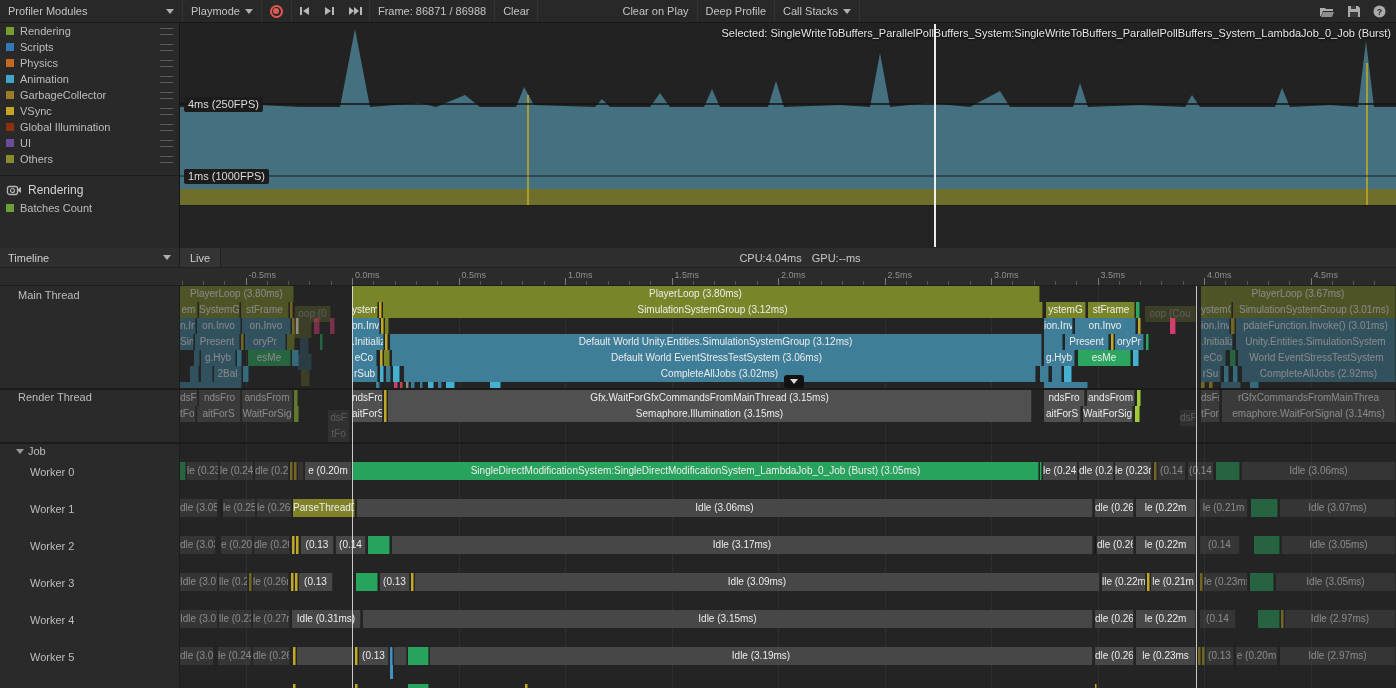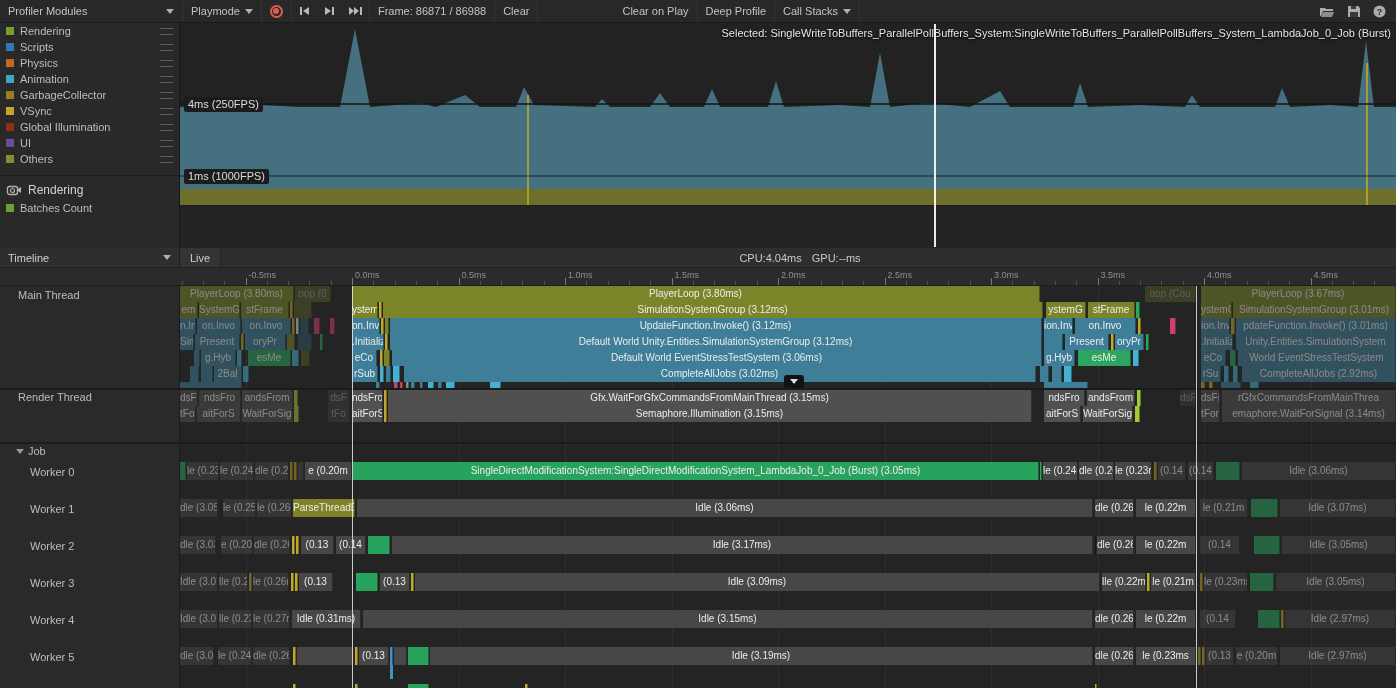--- a/index.html
+++ b/index.html
@@ -41,21 +41,21 @@
   
   .lcol{position:absolute;left:0;top:286px;width:180px;height:402px;background:#2a2a2a;border-right:1px solid #1c1c1c;box-sizing:border-box;}
   .thread-label{position:absolute;color:#bdbdbd;font-size:11px;white-space:nowrap;}
   .tri{display:inline-block;width:0;height:0;border-left:4px solid transparent;border-right:4px solid transparent;border-top:5px solid #999;margin-right:4px;vertical-align:1px;}
   .body{position:absolute;left:180px;top:286px;width:1216px;height:402px;background:#242424;overflow:hidden;}
   .grid{position:absolute;top:0;width:1px;height:402px;background:rgba(255,255,255,0.05);}
   .frame-line{position:absolute;top:0;width:1px;height:402px;background:rgba(240,240,240,0.8);z-index:20;}
   .seg{position:absolute;box-sizing:border-box;border-right:1px solid rgba(0,0,0,0.38);overflow:hidden;
     color:#ececec;font-size:10px;text-align:center;white-space:nowrap;z-index:5;}
   .seg.d1{opacity:.5;}
-  .seg.d2{opacity:.28;}
+  .seg.d2{opacity:.28;margin-top:20px;}
   .sec-line{position:absolute;left:0;width:1396px;height:2px;background:#1b1b1b;z-index:15;}
   .expander{position:absolute;width:20px;height:13px;background:#111;border-radius:3px;z-index:25;color:#eee;
     display:flex;align-items:center;justify-content:center;}
   .expander .tri{border-top-color:#ddd;margin:0;}
   .descender{position:absolute;width:3px;z-index:6;}
   svg{display:block;}
 </style>
 </head>
 <body>
 
@@ -343,21 +343,20 @@
       <div class="seg d1" style="left: 17px; top: 32px; width: 44px; height: 16px; line-height: 16px; background: rgb(62, 126, 153);">on.Invo</div>
       <div class="seg d1" style="left: 62px; top: 32px; width: 49px; height: 16px; line-height: 16px; background: rgb(62, 126, 153);">on.Invo</div>
       <div class="seg d1" style="left: 112px; top: 32px; width: 3px; height: 16px; line-height: 16px; background: rgb(191, 168, 43);"></div>
       <div class="seg d1" style="left: 116px; top: 32px; width: 3px; height: 16px; line-height: 16px; background: rgb(221, 221, 221);"></div>
       <div class="seg d2" style="left: 120px; top: 32px; width: 9px; height: 16px; line-height: 16px; background: rgb(62, 126, 153);"></div>
       <div class="seg d1" style="left: 134px; top: 32px; width: 6px; height: 16px; line-height: 16px; background: rgb(204, 63, 110);"></div>
       <div class="seg d1" style="left: 150px; top: 32px; width: 5px; height: 16px; line-height: 16px; background: rgb(204, 63, 110);"></div>
       <div class="seg" style="left: 172px; top: 32px; width: 28px; height: 16px; line-height: 16px; background: rgb(62, 126, 153);">on.Invo</div>
       <div class="seg" style="left: 201px; top: 32px; width: 3px; height: 16px; line-height: 16px; background: rgb(191, 168, 43);"></div>
       <div class="seg" style="left: 205px; top: 32px; width: 4px; height: 16px; line-height: 16px; background: rgb(122, 133, 41);"></div>
-      <div class="seg" style="left: 210px; top: 32px; width: 652px; height: 16px; line-height: 16px; background: rgb(62, 126, 153);">UpdateFunction.Invoke() (3.12ms)</div>
       <div class="seg" style="left: 864px; top: 32px; width: 29px; height: 16px; line-height: 16px; background: rgb(62, 126, 153);">ion.Invo</div>
       <div class="seg" style="left: 895px; top: 32px; width: 61px; height: 16px; line-height: 16px; background: rgb(62, 126, 153);">on.Invo</div>
       <div class="seg" style="left: 958px; top: 32px; width: 3px; height: 16px; line-height: 16px; background: rgb(191, 168, 43);"></div>
       <div class="seg" style="left: 990px; top: 32px; width: 6px; height: 16px; line-height: 16px; background: rgb(204, 63, 110);"></div>
       <div class="seg d1" style="left: 1021px; top: 32px; width: 29px; height: 16px; line-height: 16px; background: rgb(62, 126, 153);">ion.Invo</div>
       <div class="seg d1" style="left: 1051px; top: 32px; width: 4px; height: 16px; line-height: 16px; background: rgb(191, 168, 43);"></div>
       <div class="seg d1" style="left: 1056px; top: 32px; width: 160px; height: 16px; line-height: 16px; background: rgb(62, 126, 153);">pdateFunction.Invoke() (3.01ms)</div>
       <div class="seg d1" style="left: 0px; top: 48px; width: 14px; height: 16px; line-height: 16px; background: rgb(62, 126, 153);">Simu</div>
       <div class="seg d1" style="left: 15px; top: 48px; width: 45px; height: 16px; line-height: 16px; background: rgb(62, 126, 153);">Present</div>
       <div class="seg d1" style="left: 61px; top: 48px; width: 3px; height: 16px; line-height: 16px; background: rgb(191, 168, 43);"></div>

